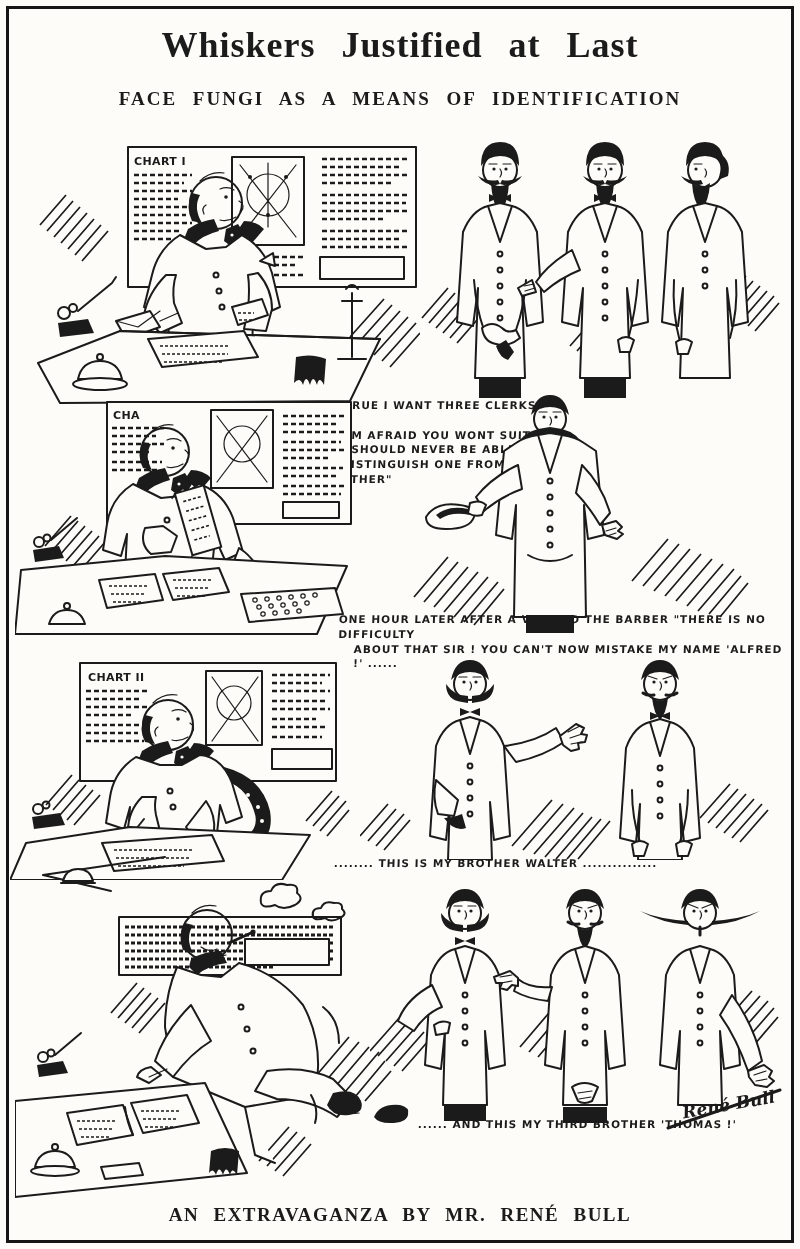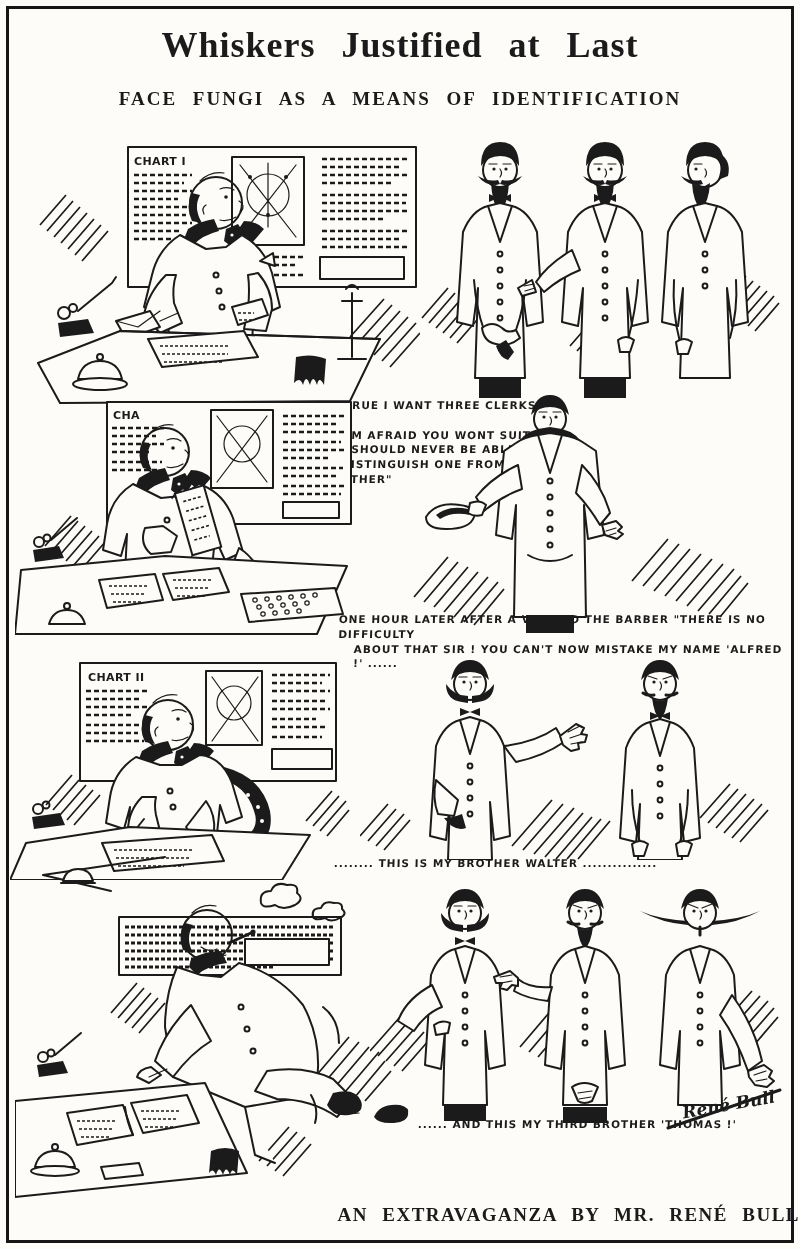--- a/index.html
+++ b/index.html
@@ -3,21 +3,21 @@
 <meta charset="utf-8">
 <style>
   html,body{margin:0;padding:0;background:#e8e6e0;}
   #page{position:relative;width:800px;height:1249px;background:#fdfcf8;color:#1b1b1b;overflow:hidden;
         font-family:"Liberation Serif",serif;}
   #frame{position:absolute;left:6px;top:6px;right:6px;bottom:6px;border:3px solid #161616;pointer-events:none;}
   .abs{position:absolute;}
   
   .title{left:0;right:0;top:24px;text-align:center;font-weight:700;font-size:36px;letter-spacing:1px;word-spacing:16px;}
   .subtitle{left:0;right:0;top:88px;text-align:center;font-weight:700;font-size:19px;letter-spacing:2px;word-spacing:9px;}
-  .credit{left:0;right:0;top:1204px;text-align:right;font-weight:700;font-size:19px;letter-spacing:1.5px;word-spacing:8px;}
+  .credit{left:0;right:0;top:1204px;text-align:center;font-weight:700;font-size:19px;letter-spacing:1.5px;word-spacing:8px;}
   
   .cap{font-family:"DejaVu Sans",sans-serif;font-weight:700;font-size:10.5px;letter-spacing:1px;line-height:14.8px;
        transform:skewX(-2deg);}
   .cap .ind{margin-left:112px;}
   .cap2 .ind{margin-left:16px;}
   
   .s{fill:none;stroke:#1b1b1b;stroke-width:2;stroke-linecap:round;stroke-linejoin:round;}
   .s25{stroke-width:2.5;}
   .thin{stroke-width:1.2;}
   .sf{fill:#fdfcf8;stroke:#1b1b1b;stroke-width:2;stroke-linecap:round;stroke-linejoin:round;}

